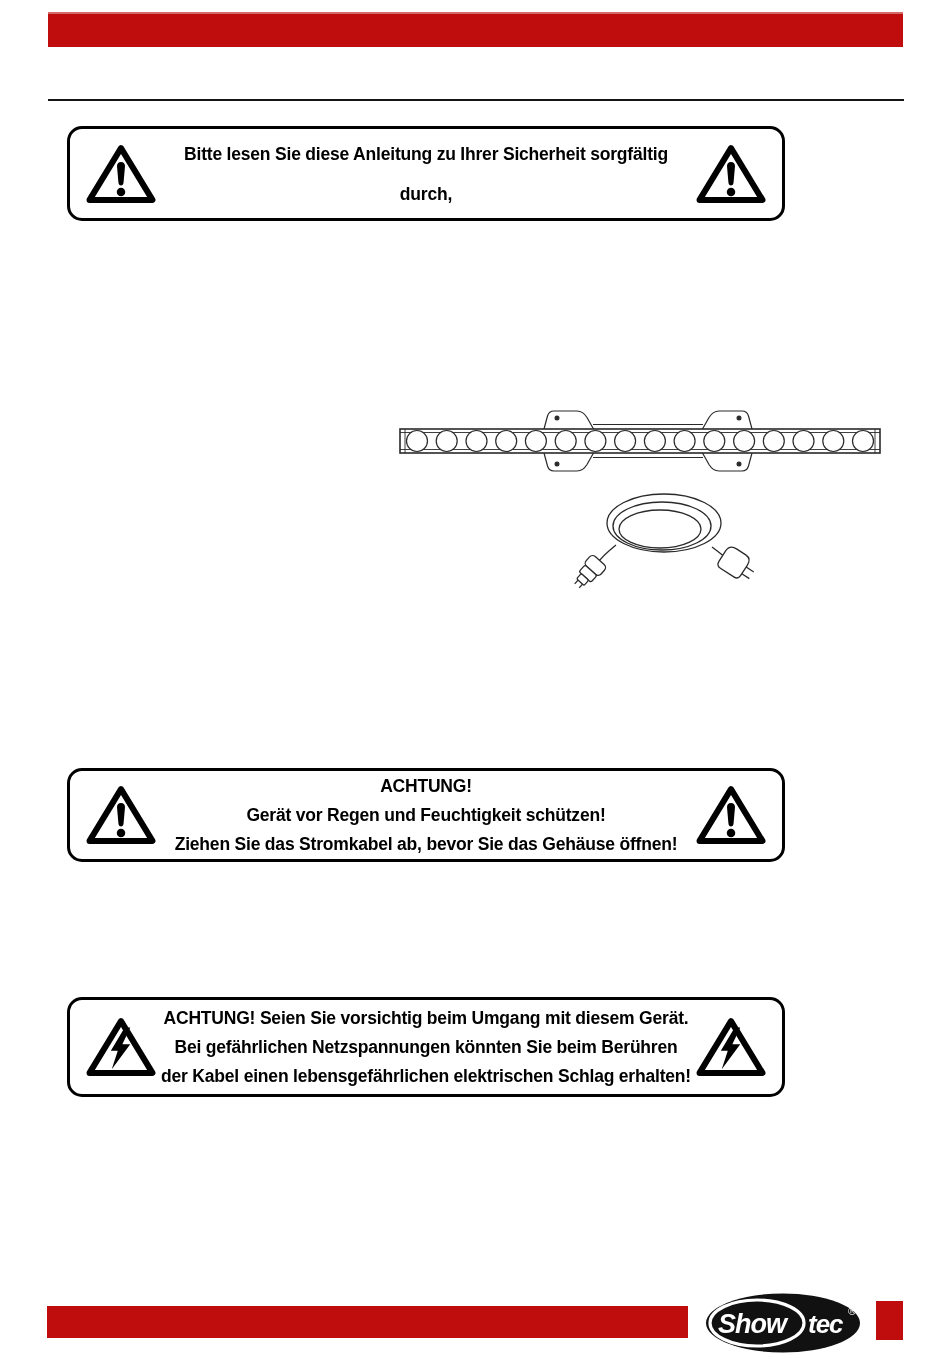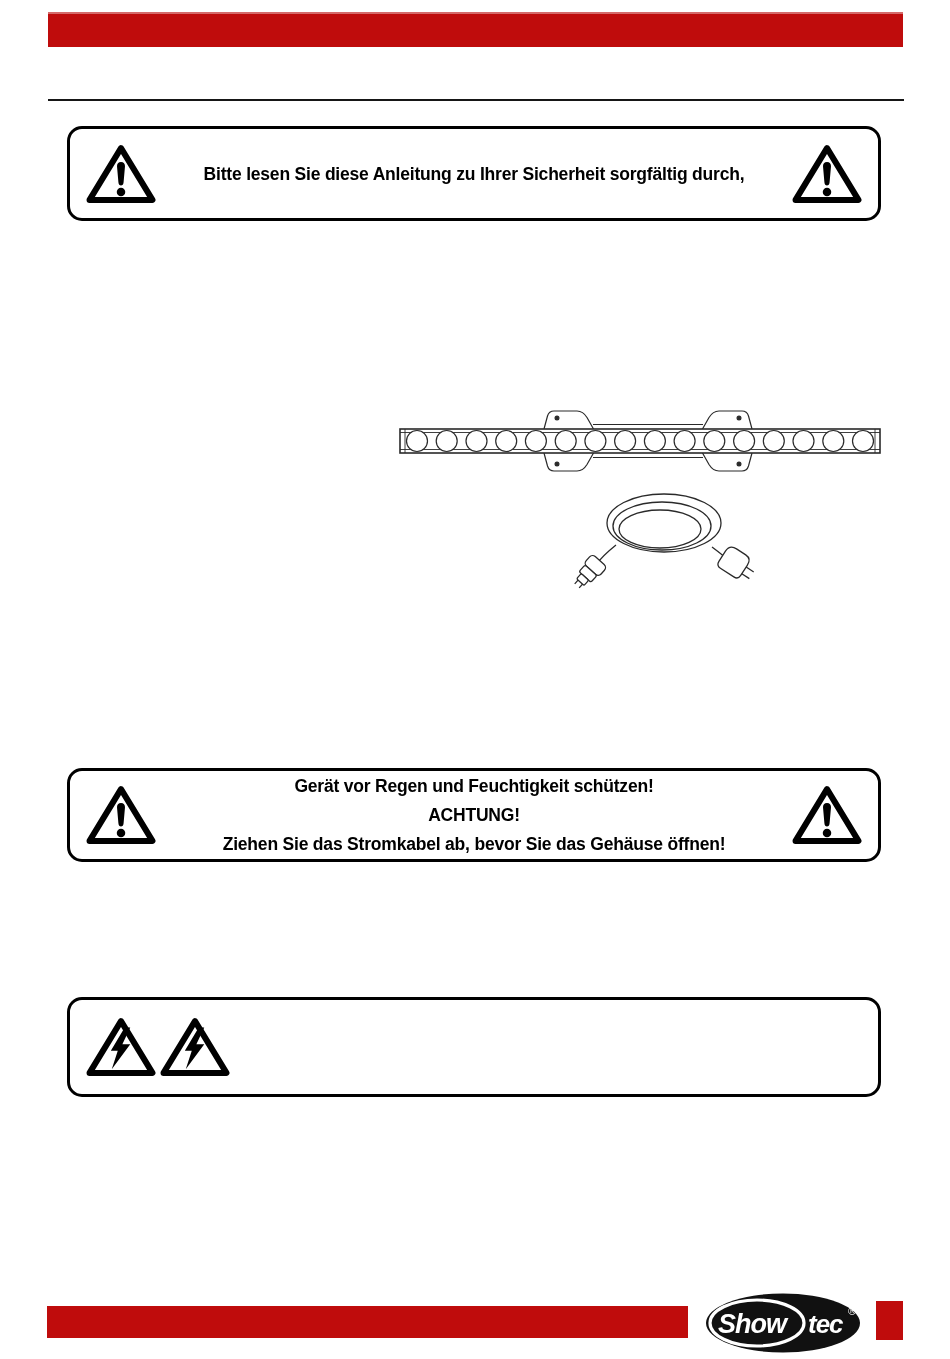--- a/index.html
+++ b/index.html
@@ -21,21 +21,21 @@
   }
   .header-rule {
     position: absolute;
     left: 48px; top: 99px;
     width: 856px; height: 2px;
     background: #161616;
   }
   .warnbox {
     position: absolute;
     left: 67px;
-    width: 814px;
+    width: 718px;
     border: 3px solid #000;
     border-radius: 15px;
     box-sizing: border-box;
     display: flex;
     align-items: center;
     padding: 0 14px;
     background: #fff;
   }
   .warnbox .tri { flex: 0 0 auto; }
   .warnbox .msg {
@@ -170,36 +170,41 @@
     </g>
   </svg>
 
   <div class="warnbox box-2">
     <svg class="tri" width="74" height="66" viewBox="0 0 80 70">
       <path d="M40 7 L74 63 L6 63 Z" fill="none" stroke="#000" stroke-width="6.5" stroke-linejoin="round"></path>
       <path d="M40 22 C42.8 22 44.6 24 44.3 27 L42.8 44 C42.6 46.3 41.5 47.5 40 47.5 C38.5 47.5 37.4 46.3 37.2 44 L35.7 27 C35.4 24 37.2 22 40 22 Z" fill="#000"></path>
       <circle cx="40" cy="54.5" r="4.6" fill="#000"></circle>
     </svg>
     <div class="msg">
+      <div class="line">ACHTUNG!</div>
       <div class="line">Gerät vor Regen und Feuchtigkeit schützen!</div>
-      <div class="line">ACHTUNG!</div>
       <div class="line">Ziehen Sie das Stromkabel ab, bevor Sie das Gehäuse öffnen!</div>
     </div>
     <svg class="tri" width="74" height="66" viewBox="0 0 80 70">
       <path d="M40 7 L74 63 L6 63 Z" fill="none" stroke="#000" stroke-width="6.5" stroke-linejoin="round"></path>
       <path d="M40 22 C42.8 22 44.6 24 44.3 27 L42.8 44 C42.6 46.3 41.5 47.5 40 47.5 C38.5 47.5 37.4 46.3 37.2 44 L35.7 27 C35.4 24 37.2 22 40 22 Z" fill="#000"></path>
       <circle cx="40" cy="54.5" r="4.6" fill="#000"></circle>
     </svg>
   </div>
 
   <div class="warnbox box-3">
     <svg class="tri" width="74" height="66" viewBox="0 0 80 70">
       <path d="M40 7 L74 63 L6 63 Z" fill="none" stroke="#000" stroke-width="6.5" stroke-linejoin="round"></path>
       <path d="M44 14 L29 39 L36.5 39 L30 59 L50 32 L41.5 32 L50 14 Z" fill="#000"></path>
     </svg>
+    <div class="msg">
+      <div class="line">ACHTUNG! Seien Sie vorsichtig beim Umgang mit diesem Gerät.</div>
+      <div class="line">Bei gefährlichen Netzspannungen könnten Sie beim Berühren</div>
+      <div class="line">der Kabel einen lebensgefährlichen elektrischen Schlag erhalten!</div>
+    </div>
     <svg class="tri" width="74" height="66" viewBox="0 0 80 70">
       <path d="M40 7 L74 63 L6 63 Z" fill="none" stroke="#000" stroke-width="6.5" stroke-linejoin="round"></path>
       <path d="M44 14 L29 39 L36.5 39 L30 59 L50 32 L41.5 32 L50 14 Z" fill="#000"></path>
     </svg>
   </div>
 
   <div class="footer-bar"></div>
   <svg class="footer-logo" viewBox="0 0 162 62">
     <ellipse cx="79" cy="31" rx="77" ry="29.5" fill="#111111"></ellipse>
     <ellipse cx="53" cy="31" rx="47" ry="23" fill="none" stroke="#ffffff" stroke-width="3.2"></ellipse>

